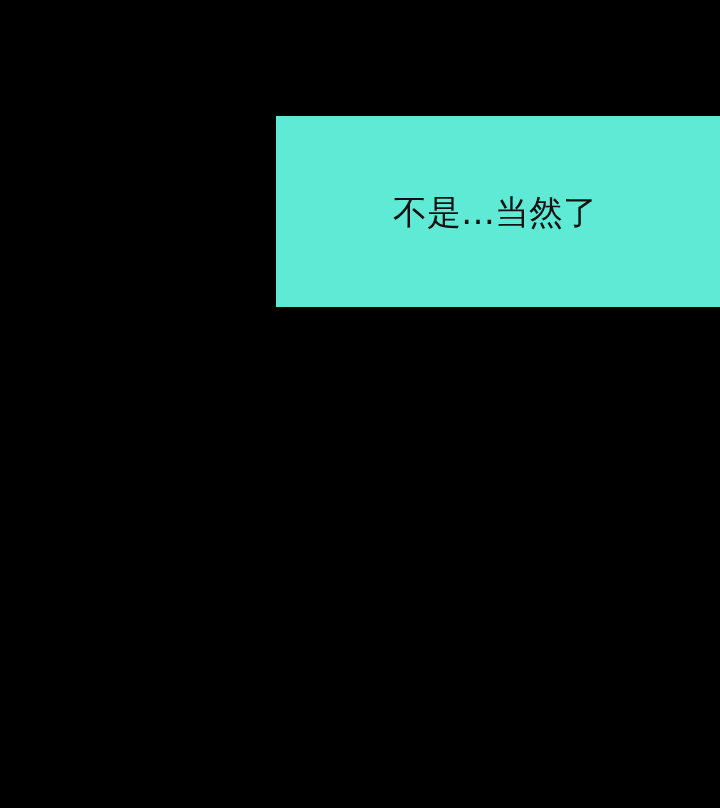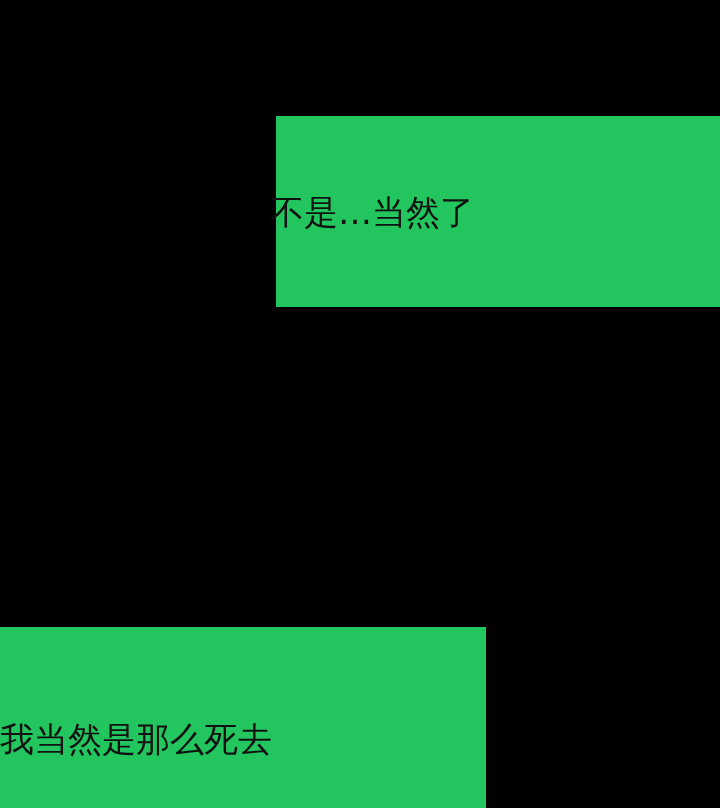--- a/index.html
+++ b/index.html
@@ -11,23 +11,24 @@
       overflow: hidden;
     }
     .canvas {
       position: relative;
       width: 720px;
       height: 808px;
       background: #000000;
     }
     .panel {
       position: absolute;
-      background: #22c55e;
+      background: #5eead4;
       display: flex;
       align-items: center;
+      justify-content: center;
     }
     .panel-top {
       left: 276px;
       top: 116px;
       width: 444px;
       height: 191px;
     }
     .panel-bottom {
       left: 0px;
       top: 627px;
@@ -50,16 +51,13 @@
       margin-top: 90px;
     }
   </style>
 </head>
 <body>
 
 <div class="canvas">
   <div class="panel panel-top">
     <span class="caption">不是…当然了</span>
   </div>
-  <div class="panel panel-bottom">
-    <span class="caption">我当然是那么死去</span>
-  </div>
 </div>
 
 </body></html>

